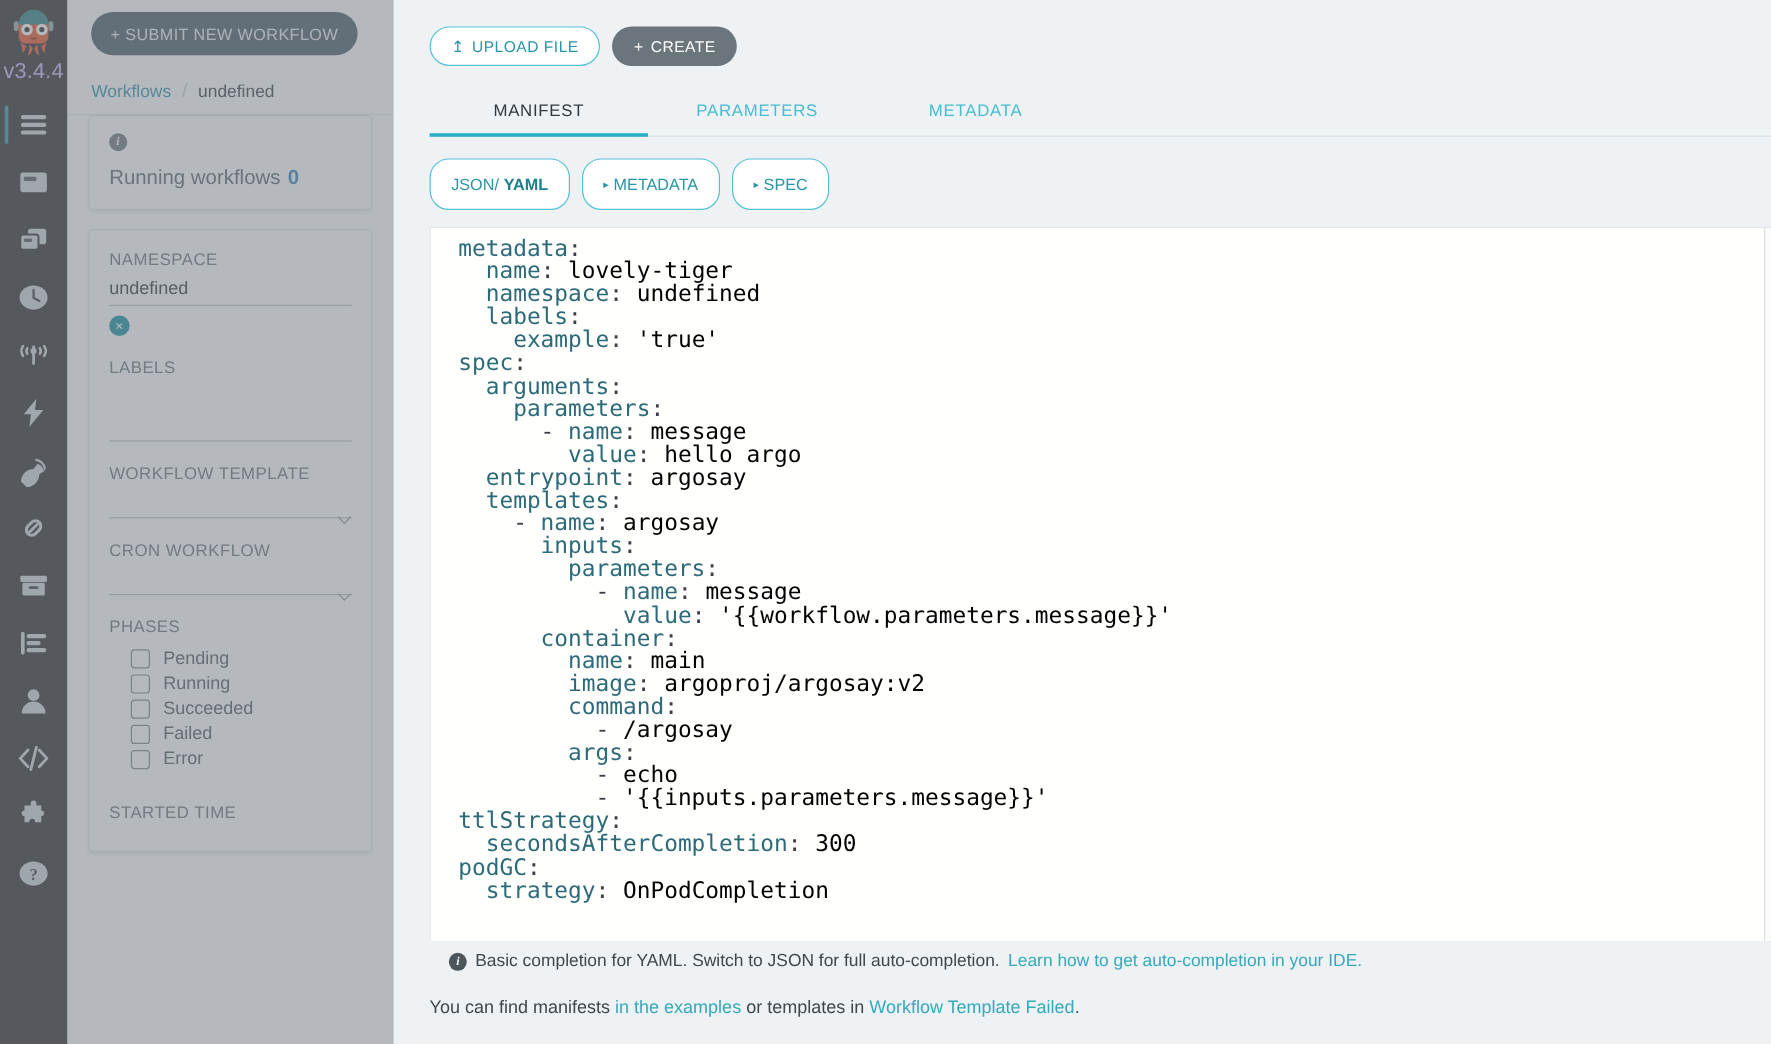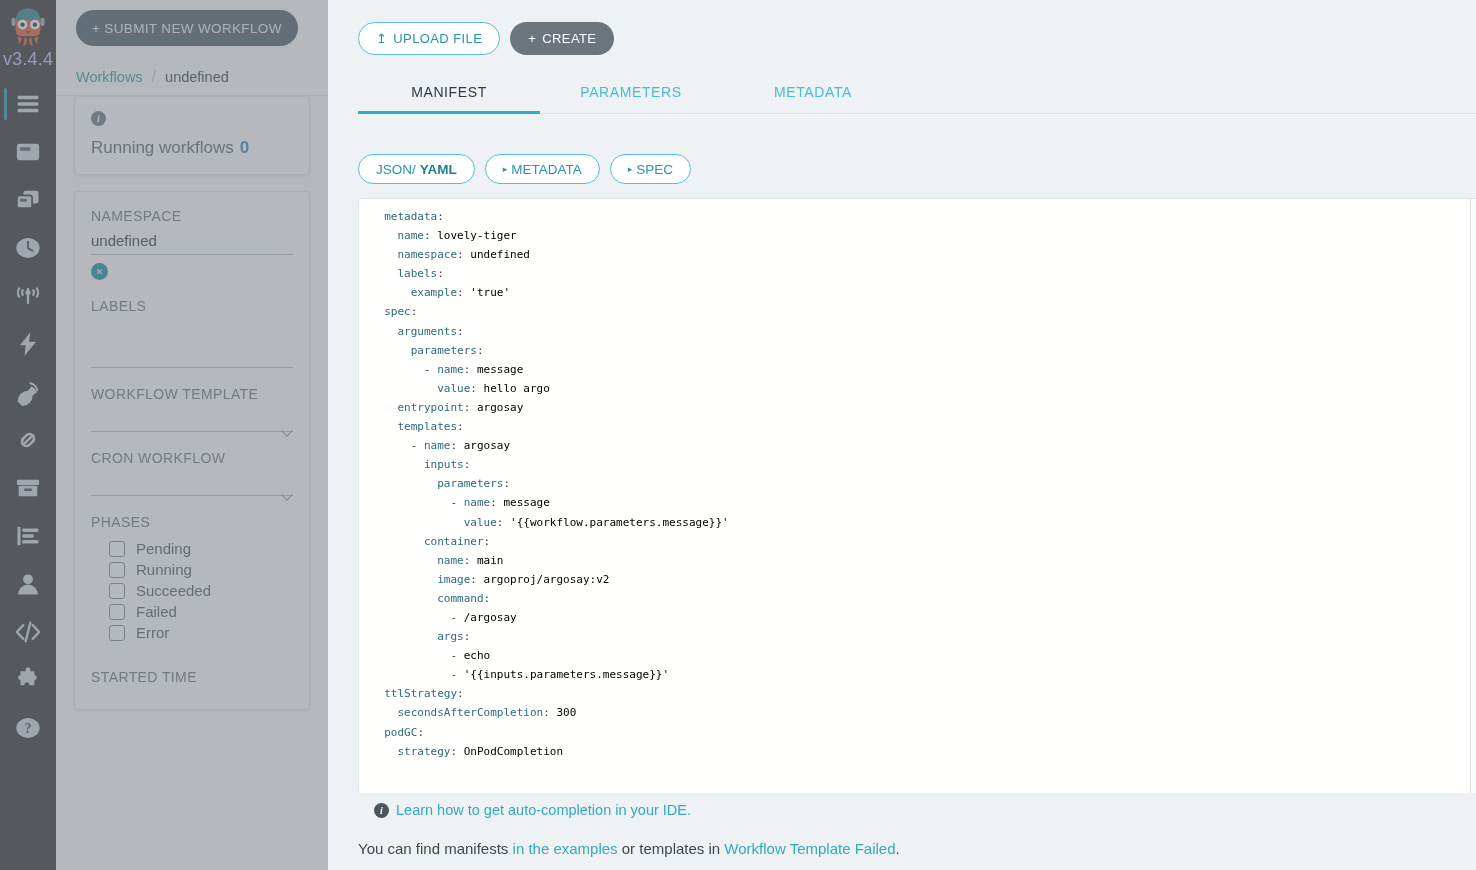--- a/index.html
+++ b/index.html
@@ -122,37 +122,37 @@
     width: calc(100% - 30px);
   }
   .tab {
     font-size: 14px; letter-spacing: .6px; color: #47bdd1; padding: 10px 0 11px;
     margin-right: 0; cursor: pointer; text-align: center; width: 182px;
     border-bottom: 3px solid transparent; position: relative; top: 1px;
   }
   .tab.active { color: #32393e; border-bottom-color: #2ab0c8; }
   #pillrow { padding: 18px 0 0 30px; display: flex; gap: 10px; }
   .pill {
-    height: 30px; border-radius: 16px; border: 1px solid #53c0d4; background: #fff;
+    height: 43px; border-radius: 16px; border: 1px solid #53c0d4; background: #fff;
     color: #2a94a8; font-size: 13.5px; padding: 0 17px;
-    display: inline-flex; align-items: center; gap: 4px; cursor: pointer; font-family: inherit; margin-top: 22px;
+    display: inline-flex; align-items: center; gap: 4px; cursor: pointer; font-family: inherit;
   }
   .pill b { color: #1e7f91; font-weight: bold; }
   .tri { font-size: 9px; position: relative; top: 0px; }
 
   
   #editor-wrap {
     margin-top: 14px; margin-left: 30px; height: 595px; background: #fffffe;
     border-top: 1px solid #e2e7ea; border-left: 1px solid #e2e7ea;
     position: relative; overflow: hidden;
   }
   #editor {
-    padding: 8px 0 0 12px;
+    padding: 8px 0 0 0;
     font-family: "DejaVu Sans Mono", "Liberation Mono", monospace;
-    font-size: 11px; line-height: 19.1px; white-space: pre;
+    font-size: 19px; line-height: 19.1px; white-space: pre;
   }
   .k { color: #2c6a79; }
   .v { color: #000000; }
   .p { color: #3a4046; }
   #vscroll {
     position: absolute; right: 0; top: 0; width: 6px; height: 595px;
     border-left: 1px solid #dcdfe2; background: #fafbfb;
   }
   #editor-rightline {
     position: absolute; right: 0; top: 0; width: 1px; height: 595px; background: #d7dbdf;
@@ -387,20 +387,21 @@
     </div>
 
     <div id="editor-wrap">
       <div id="editor"><div><span class="p">  </span><span class="k">metadata</span><span class="p">:</span></div><div><span class="p">    </span><span class="k">name</span><span class="p">: </span><span class="v">lovely-tiger</span></div><div><span class="p">    </span><span class="k">namespace</span><span class="p">: </span><span class="v">undefined</span></div><div><span class="p">    </span><span class="k">labels</span><span class="p">:</span></div><div><span class="p">      </span><span class="k">example</span><span class="p">: </span><span class="v">'true'</span></div><div><span class="p">  </span><span class="k">spec</span><span class="p">:</span></div><div><span class="p">    </span><span class="k">arguments</span><span class="p">:</span></div><div><span class="p">      </span><span class="k">parameters</span><span class="p">:</span></div><div><span class="p">        - </span><span class="k">name</span><span class="p">: </span><span class="v">message</span></div><div><span class="p">          </span><span class="k">value</span><span class="p">: </span><span class="v">hello argo</span></div><div><span class="p">    </span><span class="k">entrypoint</span><span class="p">: </span><span class="v">argosay</span></div><div><span class="p">    </span><span class="k">templates</span><span class="p">:</span></div><div><span class="p">      - </span><span class="k">name</span><span class="p">: </span><span class="v">argosay</span></div><div><span class="p">        </span><span class="k">inputs</span><span class="p">:</span></div><div><span class="p">          </span><span class="k">parameters</span><span class="p">:</span></div><div><span class="p">            - </span><span class="k">name</span><span class="p">: </span><span class="v">message</span></div><div><span class="p">              </span><span class="k">value</span><span class="p">: </span><span class="v">'{{workflow.parameters.message}}'</span></div><div><span class="p">        </span><span class="k">container</span><span class="p">:</span></div><div><span class="p">          </span><span class="k">name</span><span class="p">: </span><span class="v">main</span></div><div><span class="p">          </span><span class="k">image</span><span class="p">: </span><span class="v">argoproj/argosay:v2</span></div><div><span class="p">          </span><span class="k">command</span><span class="p">:</span></div><div><span class="p">            - </span><span class="v">/argosay</span></div><div><span class="p">          </span><span class="k">args</span><span class="p">:</span></div><div><span class="p">            - </span><span class="v">echo</span></div><div><span class="p">            - </span><span class="v">'{{inputs.parameters.message}}'</span></div><div><span class="p">  </span><span class="k">ttlStrategy</span><span class="p">:</span></div><div><span class="p">    </span><span class="k">secondsAfterCompletion</span><span class="p">: </span><span class="v">300</span></div><div><span class="p">  </span><span class="k">podGC</span><span class="p">:</span></div><div><span class="p">    </span><span class="k">strategy</span><span class="p">: </span><span class="v">OnPodCompletion</span></div></div>
       <div id="editor-rightline"></div>
       <div id="vscroll"></div>
     </div>
 
     <div id="hintbar">
       <span class="info-dot-dark">i</span>
+      <span>Basic completion for YAML. Switch to JSON for full auto-completion.</span>
       <a class="lk">Learn how to get auto-completion in your IDE.</a>
     </div>
 
     <div id="footline">
       <span>You can find manifests</span>
       <a class="lk">in the examples</a>
       <span>or templates in</span>
       <a class="lk">Workflow Template Failed</a><span>.</span>
     </div>
 

